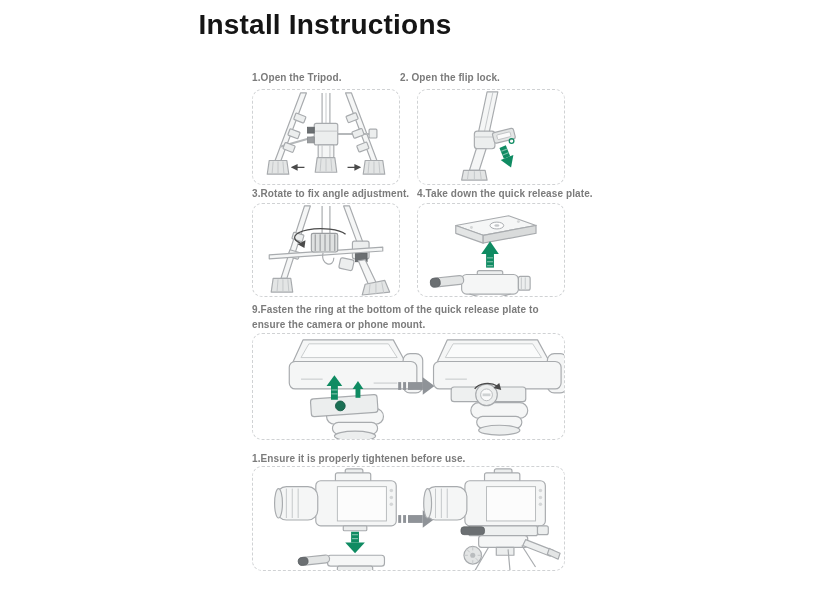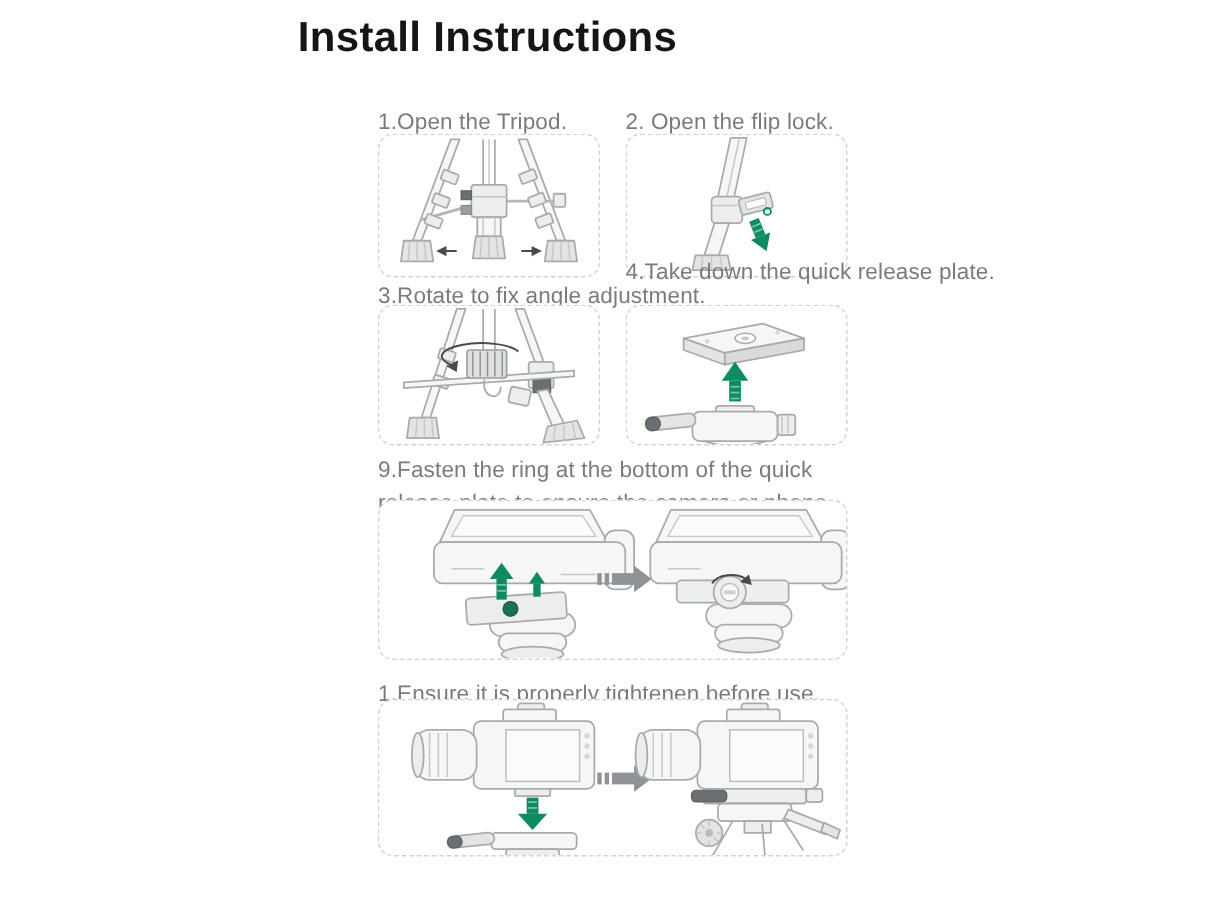--- a/index.html
+++ b/index.html
@@ -7,22 +7,22 @@
     width:814px; height:600px; position:relative; overflow:hidden;
     background:#ffffff;
     font-family:"Liberation Sans", sans-serif;
     --green:#0f8b62; --line:#a8abae; --boxborder:#d0d2d4; --labeltext:#7b7b7b;
   }
   .title {
     position:absolute; top:9px; left:0; width:650px; text-align:center;
     font-size:28px; font-weight:700; color:#151515; letter-spacing:0.2px;
   }
   .step-label {
-    position:absolute; font-size:15px; color:var(--labeltext);
-    line-height:1.45; letter-spacing:0.1px;
+    position:absolute; font-size:10px; color:var(--labeltext);
+    line-height:1.45; letter-spacing:0.1px;font-weight:bold;
   }
   .box {
     position:absolute; box-sizing:border-box; background:#fff;
     border:1px dashed var(--boxborder); border-radius:10px; overflow:hidden;
   }
   .box svg { display:block; width:100%; height:100%; }
   
   .sf  { stroke:var(--line); stroke-width:1.2; fill:#f5f6f6; stroke-linejoin:round; }
   .sf2 { stroke:var(--line); stroke-width:1.2; fill:#eceeee; stroke-linejoin:round; }
   .sf3 { stroke:var(--line); stroke-width:1.2; fill:#e3e5e5; stroke-linejoin:round; }
@@ -93,21 +93,21 @@
       <line x1="52" y1="79" x2="40" y2="79" class="rot"></line>
       <polygon points="38,79 45,75.5 45,82.5" class="rth"></polygon>
     </g>
     <g>
       <line x1="96" y1="79" x2="108" y2="79" class="rot"></line>
       <polygon points="110,79 103,75.5 103,82.5" class="rth"></polygon>
     </g>
   </svg>
 </div>
 
-<div class="step-label" style="left:417px; top:71px;text-align:right;">2. Open the flip lock.</div>
+<div class="step-label" style="left:400px; top:71px;text-align:right;">2. Open the flip lock.</div>
 <div class="box" style="left:417px; top:89px; width:148px; height:96px;">
   <svg viewBox="0 0 148 96">
 
     <polygon points="70,2 81,2 72,44 61,44" class="sf"></polygon>
     <line x1="76" y1="2" x2="67" y2="44" class="thin"></line>
 
     <rect x="57" y="42" width="21" height="18" rx="3" class="sf2"></rect>
     <line x1="57" y1="48" x2="78" y2="48" class="thin"></line>
 
     <g transform="rotate(-14 88 46)">
@@ -174,21 +174,21 @@
       <line x1="35" y1="77" x2="36" y2="89" class="thin"></line>
     <polygon points="114,82 134,78 139,90 111,93" class="sf3"></polygon>
     <line x1="119" y1="82" x2="118" y2="92" class="thin"></line>
       <line x1="125" y1="81" x2="125" y2="92" class="thin"></line>
       <line x1="131" y1="80" x2="133" y2="91" class="thin"></line>
 
     <rect x="88" y="56" width="14" height="11" rx="2" class="sf2" transform="rotate(12 95 61)"></rect>
   </svg>
 </div>
 
-<div class="step-label" style="left:417px; top:171px;text-align:center;">4.Take down the quick release plate.</div>
+<div class="step-label" style="left:417px; top:187px;text-align:center;">4.Take down the quick release plate.</div>
 <div class="box" style="left:417px; top:203px; width:148px; height:94px;">
   <svg viewBox="0 0 148 94">
 
     <g>
       <polygon points="38,22 92,12 120,22 66,32" class="sf"></polygon>
       <polygon points="38,22 66,32 66,40 38,30" class="sf3"></polygon>
       <polygon points="66,32 120,22 120,30 66,40" fill="#d9dbdb" stroke="#a8abae" stroke-width="1.2"></polygon>
       <ellipse cx="80" cy="22" rx="7" ry="3.5" fill="#fdfdfd" stroke="#a8abae" stroke-width="1"></ellipse>
       <ellipse cx="80" cy="22" rx="2.6" ry="1.3" fill="#c4c7c9"></ellipse>
       <circle cx="54" cy="24" r="1.5" fill="#d4d6d7"></circle>

